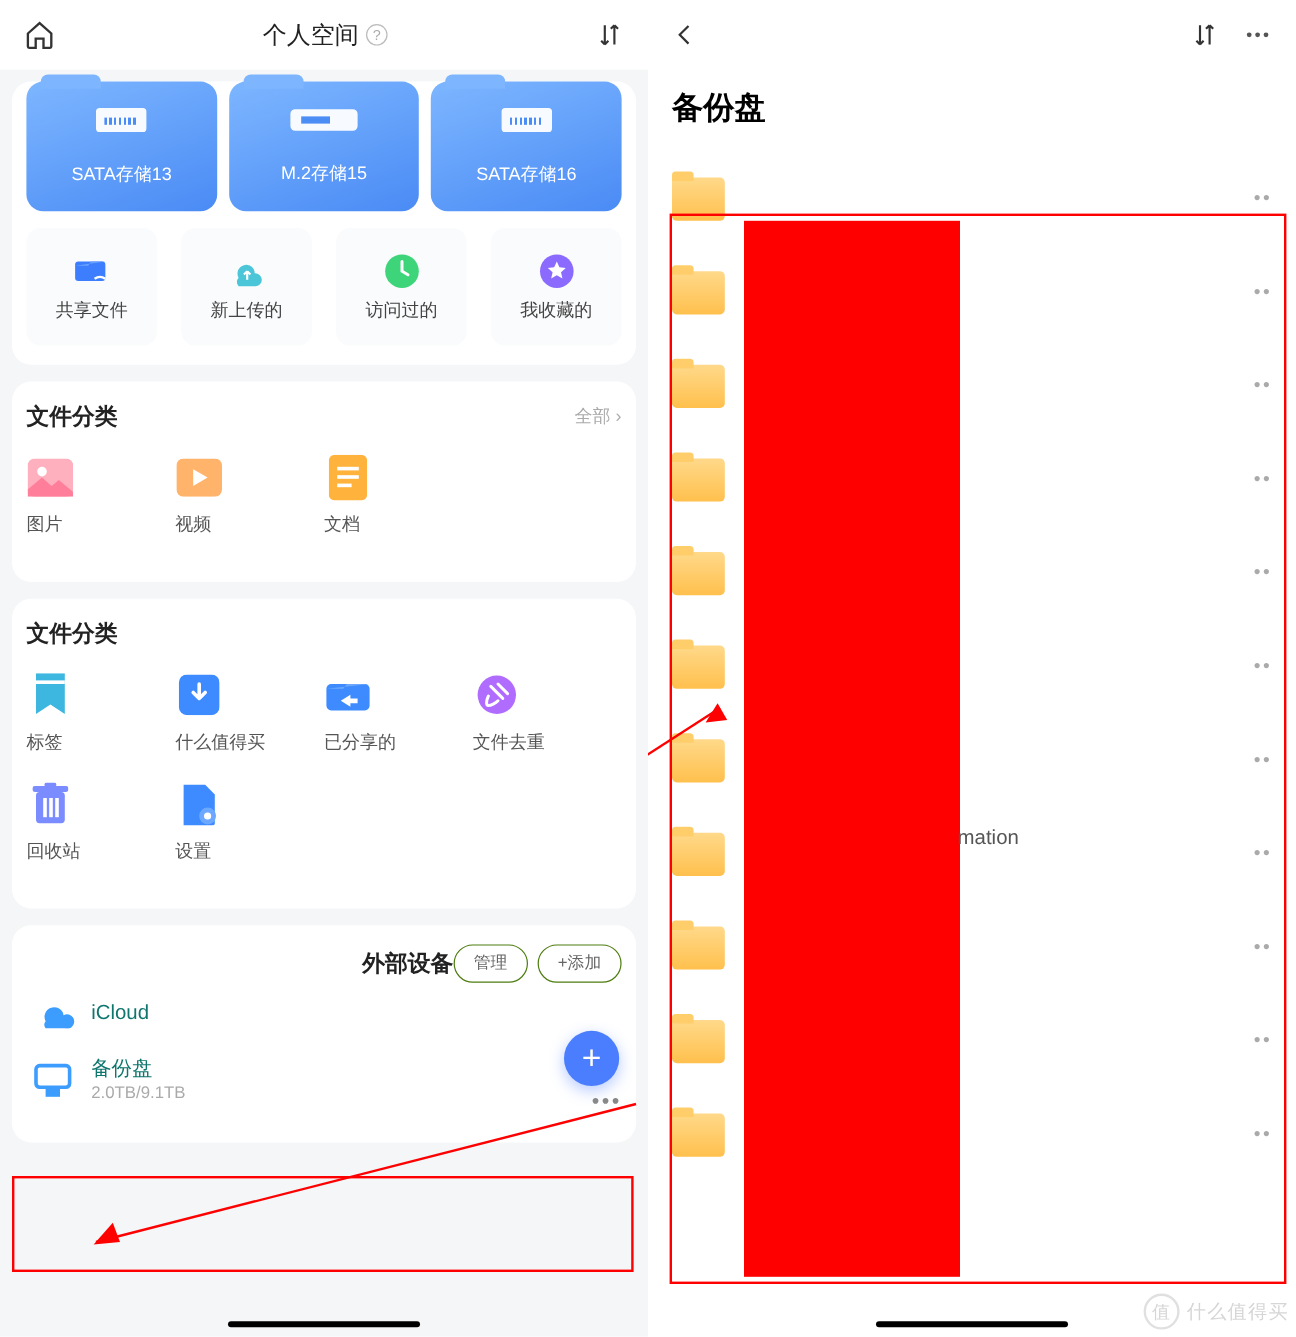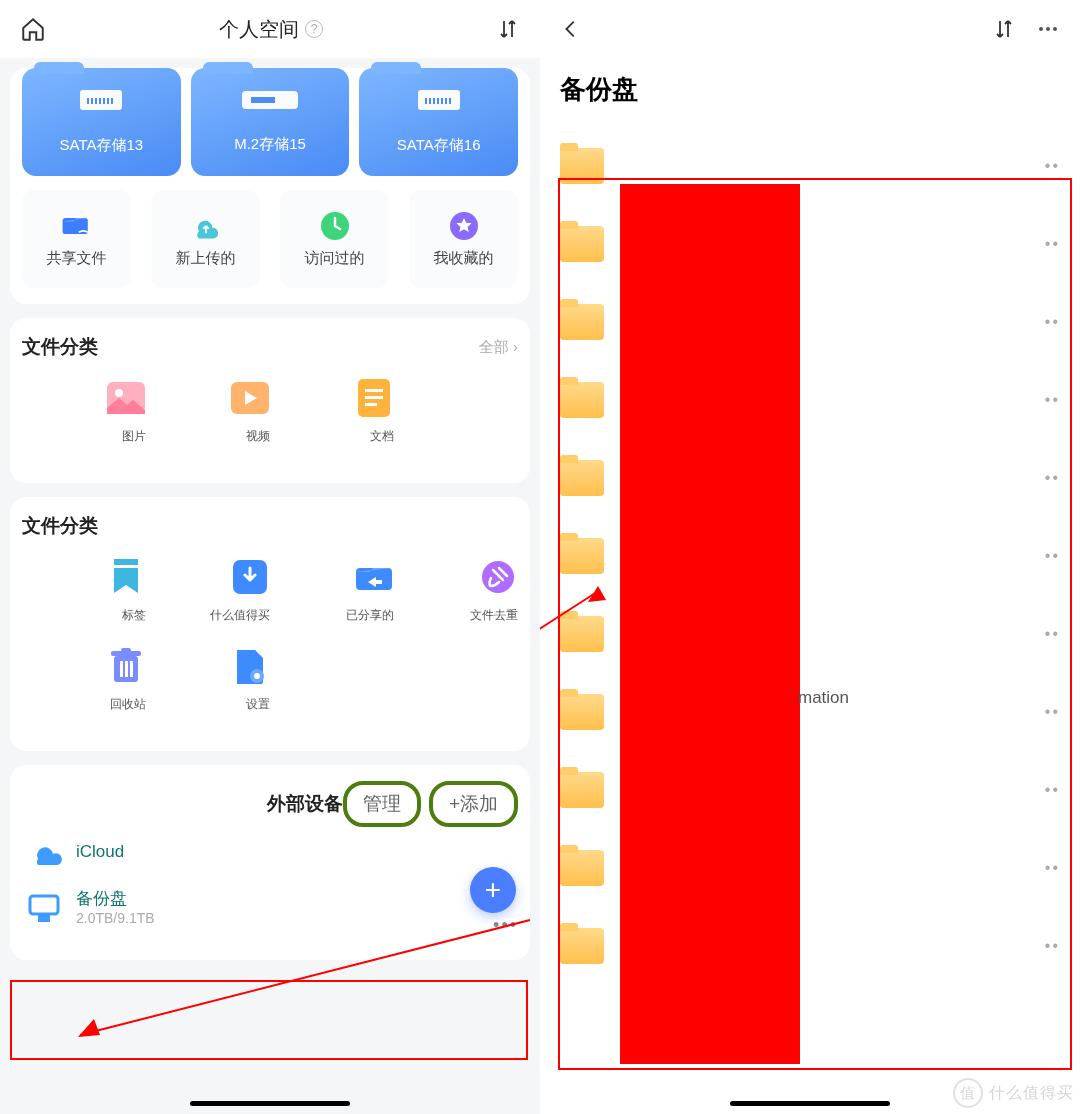--- a/index.html
+++ b/index.html
@@ -27,25 +27,25 @@
 
   .quick-row { display:flex; gap:20px; padding:0 12px; margin-top:14px; }
   .quick { flex:1; background:#fafbfc; border-radius:12px; height:98px; display:flex; flex-direction:column; align-items:center; justify-content:center; gap:8px; font-size:15px; color:#444; }
   .qicon { width:36px; height:30px; display:flex; align-items:center; justify-content:center; }
 
   .section-title-row { display:flex; justify-content:space-between; align-items:center; margin-bottom:18px; }
   .section-title { font-size:19px; font-weight:600; color:#222; }
   .all-link { color:#aaa; font-size:15px; }
 
   .cat-grid { display:flex; flex-wrap:wrap; }
-  .cat { width:25%; display:flex; flex-direction:column; align-items:flex-end; gap:10px; font-size:12px; color:#555; margin-bottom:22px; }
+  .cat { width:25%; display:flex; flex-direction:column; align-items:flex-start; gap:10px; font-size:15px; color:#555; margin-bottom:22px; }
   .cicon { width:40px; height:40px; display:flex; align-items:center; justify-content:center; border-radius:8px; }
 
   .ext-row { display:flex; justify-content:flex-end; align-items:center; }
-  .pill { border:4px solid #4d7c0f; border-radius:20px; padding:6px 16px; font-size:19px; color:#666; background:#fff; }
+  .pill { border:1px solid #4d7c0f; border-radius:20px; padding:6px 16px; font-size:14px; color:#666; background:#fff; }
   .ext-item { display:flex; align-items:center; gap:14px; padding:10px 4px; position:relative; }
   .ext-item .icon { width:36px; height:30px; }
   .ext-item .label { font-size:17px; color:#0f766e; }
   .ext-item .sub { font-size:14px; color:#aaa; }
   .fab { position:absolute; right:2px; top:-10px; width:46px; height:46px; border-radius:50%; background:#4a7eff; color:#fff; display:flex; align-items:center; justify-content:center; font-size:28px; box-shadow:0 4px 12px rgba(74,126,255,.4); }
   .dots3 { color:#888; letter-spacing:2px; font-size:18px; }
 
   .red-frame { position:absolute; border:2px solid #f00; pointer-events:none; }
   .arrow { position:absolute; pointer-events:none; }
 

